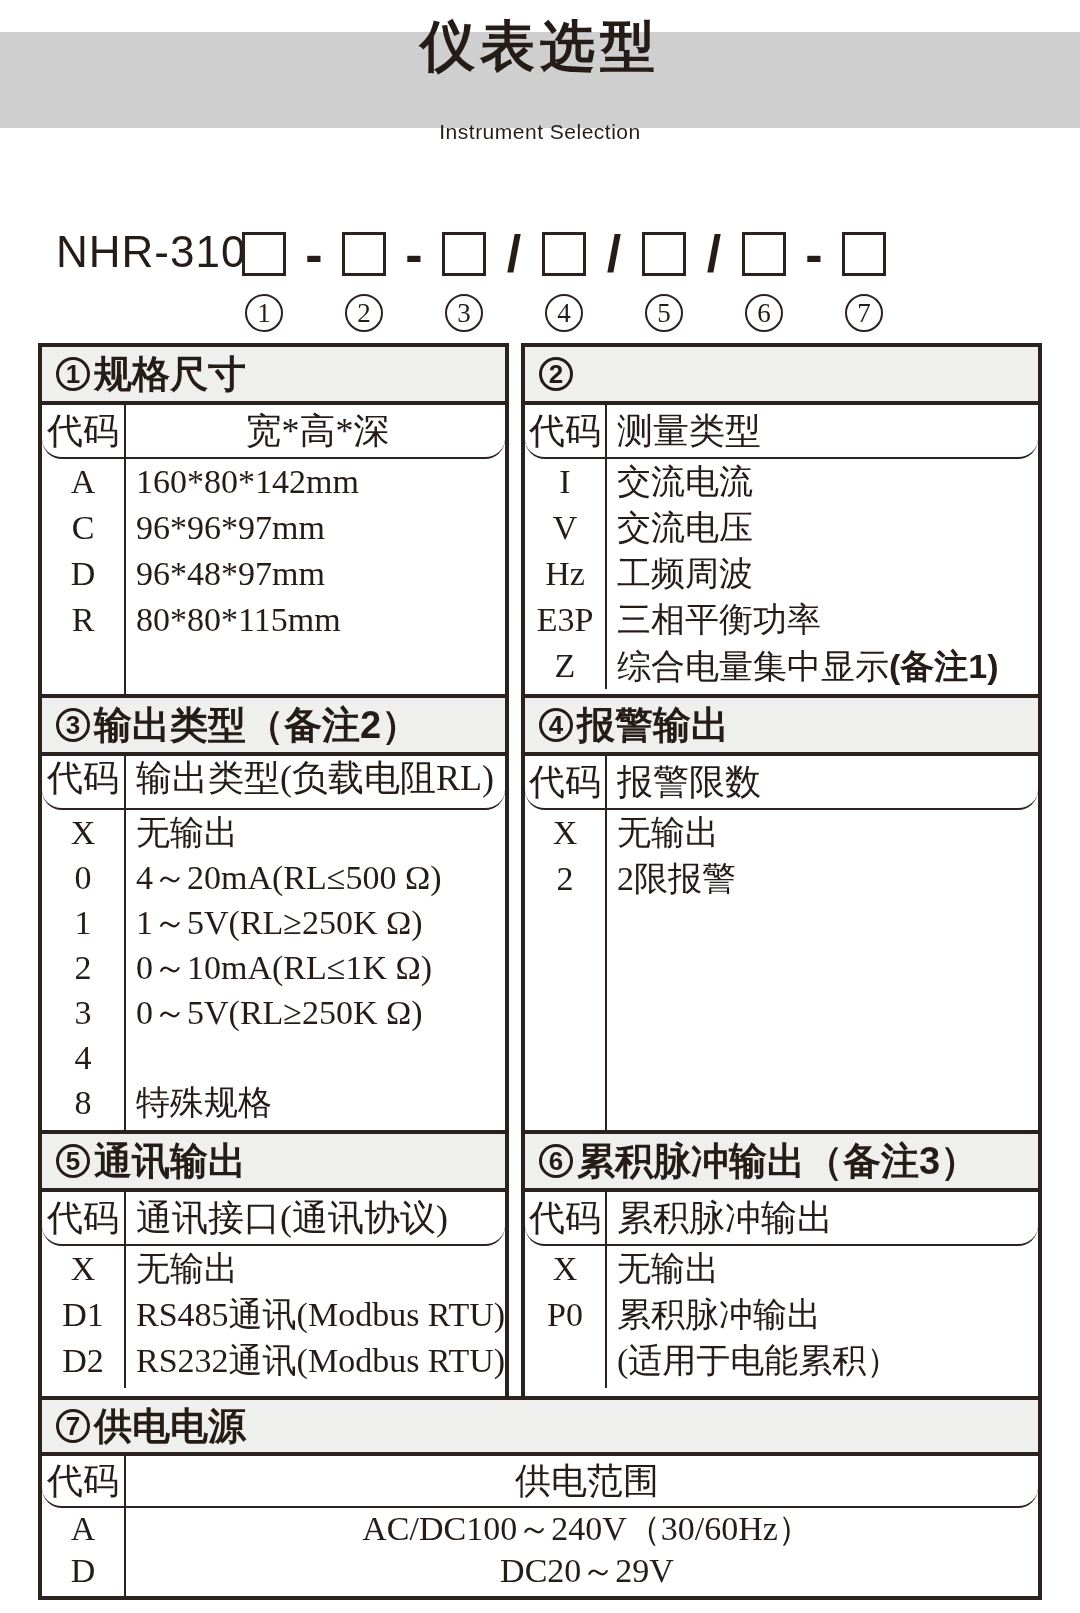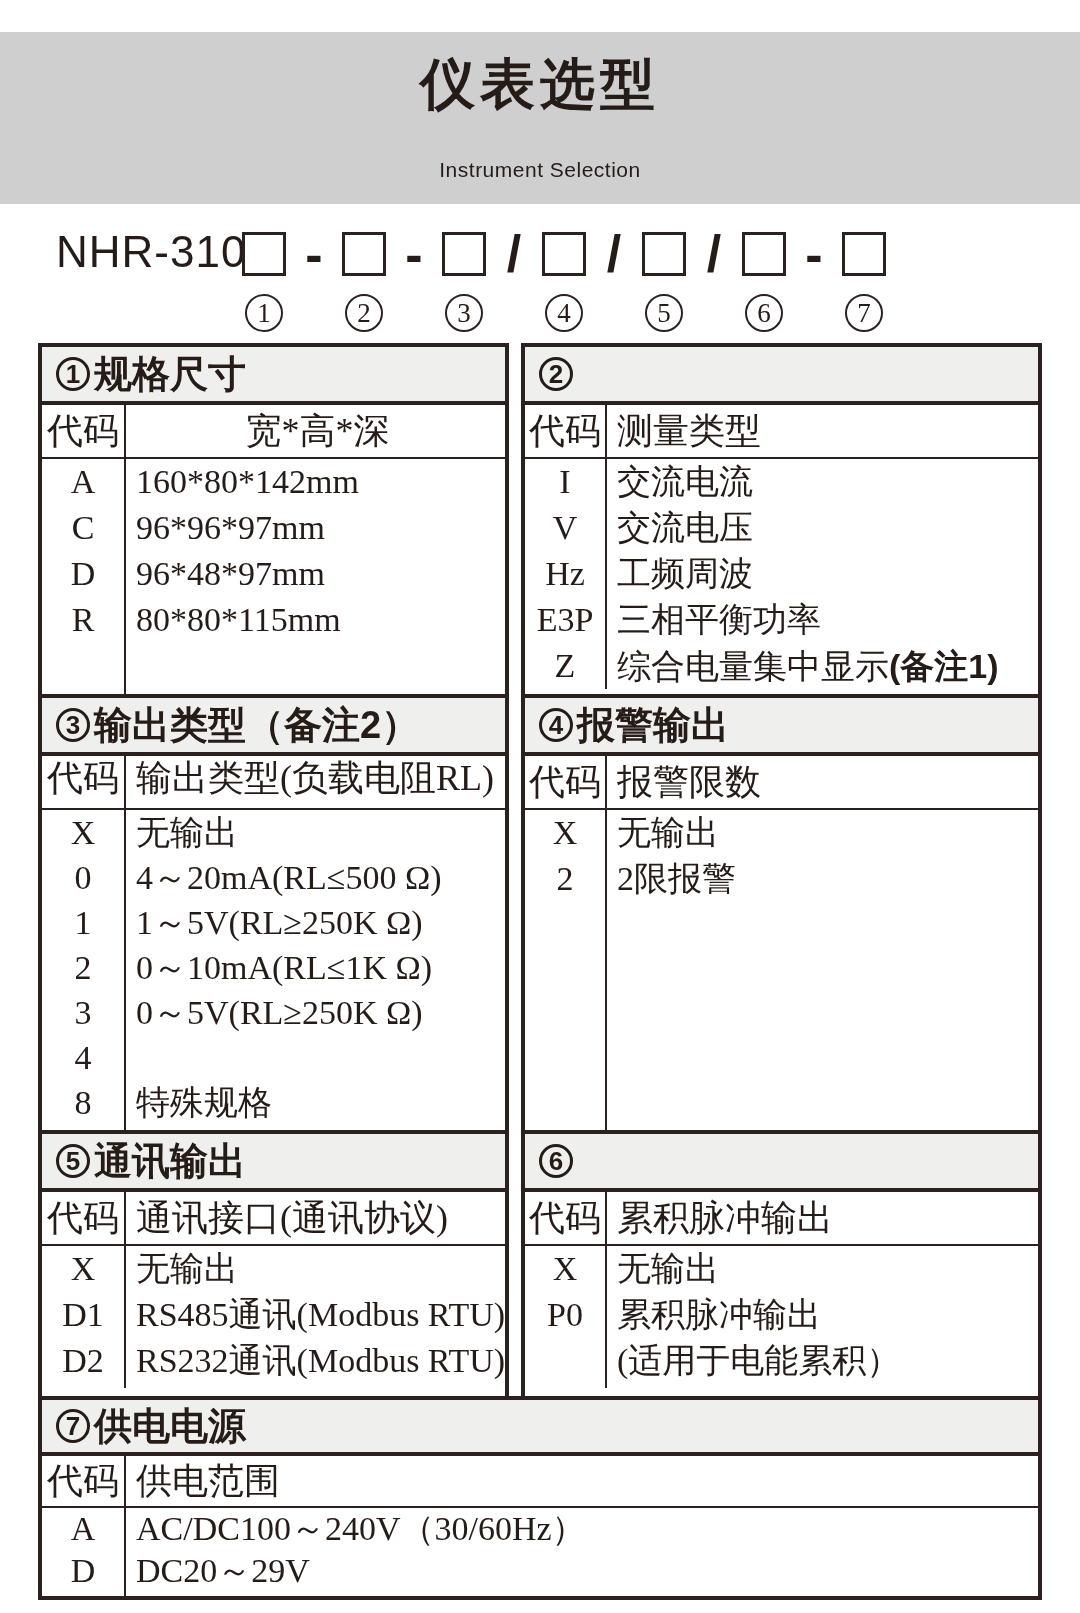--- a/index.html
+++ b/index.html
@@ -10,21 +10,21 @@
   }
   *{margin:0;padding:0;box-sizing:border-box;}
   html,body{background:#fff;}
   .page{
     position:relative;width:1080px;height:1613px;background:#fff;
     font-family:"Liberation Serif","DejaVu Serif",serif;color:var(--text);
     overflow:hidden;
   }
   
   .banner{
-    position:absolute;left:0;top:32px;width:1080px;height:172px;
+    position:absolute;left:0;top:32px;width:1080px;height:96px;
     background:var(--banner-bg);
     display:flex;flex-direction:column;align-items:center;justify-content:center;gap:32px;
   }
   .banner-title{
     font-family:"Liberation Sans","DejaVu Sans",sans-serif;
     font-weight:bold;font-size:55px;letter-spacing:5px;line-height:1.1;
   }
   .banner-subtitle{
     font-family:"Liberation Sans","DejaVu Sans",sans-serif;
     font-size:21px;margin-top:11px;letter-spacing:0.5px;
@@ -75,21 +75,21 @@
     font-weight:bold;font-size:38px;line-height:54px;
     padding-left:14px;display:flex;align-items:center;
   }
   .sec-num{
     width:34px;height:34px;border:3px solid var(--text);border-radius:50%;
     display:inline-block;text-align:center;line-height:29px;font-size:26px;
     margin-right:4px;flex:none;
   }
   .head-row{
     height:54px;border-bottom:2px solid var(--border);
-    display:flex;font-size:36px;
+    display:flex;font-size:36px;border-radius:20px;
   }
   .head-row .cc{line-height:52px;}
   .head-row .cd{line-height:52px;}
   .sec-body{flex:1;display:flex;flex-direction:column;font-size:34px;}
   .row{display:flex;height:46px;flex:none;}
   .rows-7 .row{height:45px;}
   .row.filler{flex:1;height:auto;}
   .cc{
     width:84px;flex:none;border-right:2px solid var(--border);
     text-align:center;line-height:46px;
@@ -104,21 +104,21 @@
   .power-table{
     position:absolute;left:38px;top:1396px;width:1004px;height:204px;
     border:4px solid var(--border);display:flex;flex-direction:column;background:#fff;
   }
   .power-table .sec-title{height:56px;}
   .power-table .head-row{height:52px;font-size:36px;}
   .power-table .head-row .cc,
   .power-table .head-row .cd{line-height:50px;}
   .power-table .row{height:42px;}
   .power-table .cc{line-height:42px;}
-  .power-table .cd{line-height:42px;}
+  .power-table .cd{line-height:42px;text-align:center;}
 </style>
 </head>
 <body>
 
 <div class="page">
 
   <div class="banner">
     <div class="banner-title">仪表选型</div>
     <div class="banner-subtitle">Instrument Selection</div>
   </div>
@@ -328,20 +328,21 @@
           <div class="row filler">
             <div class="cc"></div>
             <div class="cd"></div>
           </div>
         </div>
       </div>
 
       <div class="section sec-h3">
         <div class="sec-title">
           <span class="sec-num">6</span>
+          <span>累积脉冲输出（备注3）</span>
         </div>
         <div class="head-row">
           <div class="cc">代码</div>
           <div class="cd">累积脉冲输出</div>
         </div>
         <div class="sec-body">
           <div class="row">
             <div class="cc">X</div>
             <div class="cd">无输出</div>
           </div>

